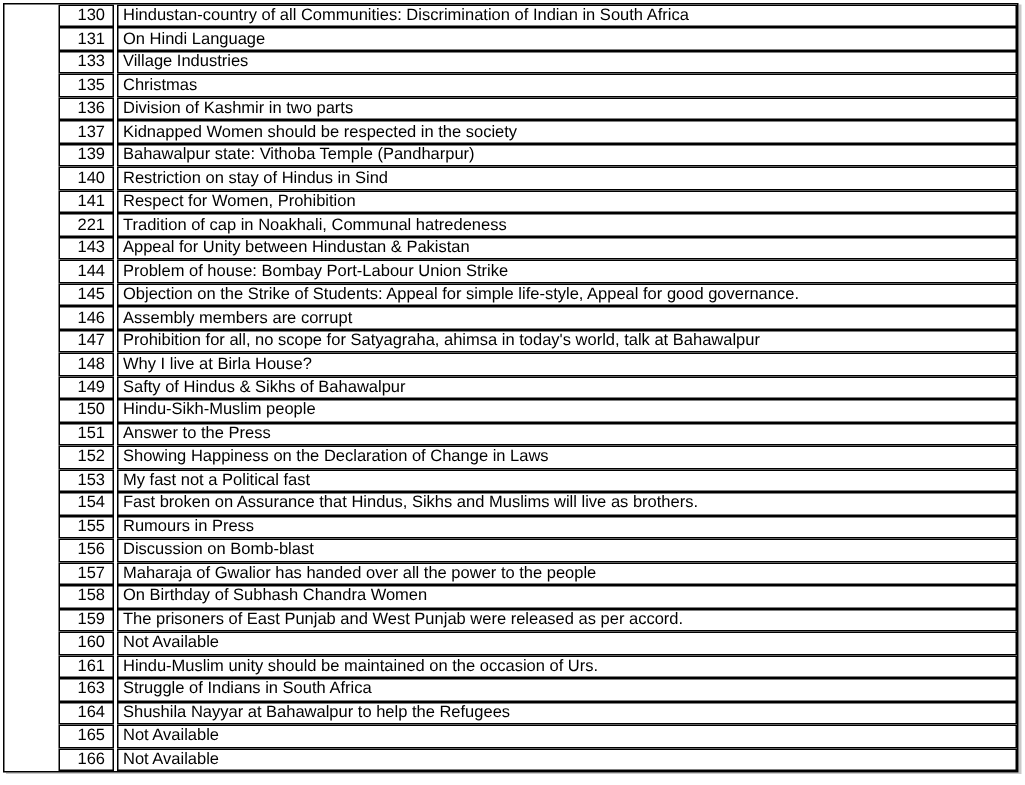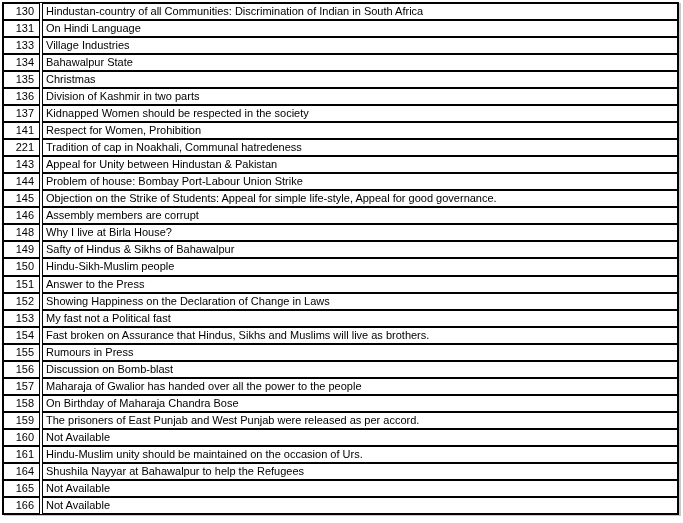--- a/index.html
+++ b/index.html
@@ -25,20 +25,21 @@
     background: #ffffff;
     display: flex;
     flex-direction: column;
     box-shadow: 2px 1px 0 #c9c9c9;
   }
   .t-row {
     flex: 1 1 0;
     min-height: 0;
     display: flex;
     gap: 2px;
+    margin-left: 36px;
   }
   .cell {
     box-sizing: border-box;
     border: 1px solid #000000;
     background: #ffffff;
     display: flex;
     align-items: center;
     overflow: hidden;
     font-size: 11px;
     line-height: 11px;
@@ -70,42 +71,46 @@
     <div class="cell cell-num">131</div>
     <div class="cell cell-desc">On Hindi Language</div>
   </div>
 
 
   <div class="t-row">
     <div class="cell cell-num">133</div>
     <div class="cell cell-desc">Village Industries</div>
   </div>
 
-  <div class="t-row">
-    <div class="cell cell-num">134</div>
-    <div class="cell cell-desc">Bahawalpur State</div>
-  </div>
 
   <div class="t-row">
     <div class="cell cell-num">135</div>
     <div class="cell cell-desc">Christmas</div>
   </div>
 
   <div class="t-row">
     <div class="cell cell-num">136</div>
     <div class="cell cell-desc">Division of Kashmir in two parts</div>
   </div>
 
   <div class="t-row">
     <div class="cell cell-num">137</div>
     <div class="cell cell-desc">Kidnapped Women should be respected in the society</div>
   </div>
 
 
-
+  <div class="t-row">
+    <div class="cell cell-num">139</div>
+    <div class="cell cell-desc">Bahawalpur state: Vithoba Temple (Pandharpur)</div>
+  </div>
+
+  <div class="t-row">
+    <div class="cell cell-num">140</div>
+    <div class="cell cell-desc">Restriction on stay of Hindus in Sind</div>
+  </div>
 
   <div class="t-row">
     <div class="cell cell-num">141</div>
     <div class="cell cell-desc">Respect for Women, Prohibition</div>
   </div>
 
   <div class="t-row">
     <div class="cell cell-num">221</div>
     <div class="cell cell-desc">Tradition of cap in Noakhali, Communal hatredeness</div>
   </div>
@@ -123,20 +128,24 @@
   <div class="t-row">
     <div class="cell cell-num">145</div>
     <div class="cell cell-desc">Objection on the Strike of Students: Appeal for simple life-style, Appeal for good governance.</div>
   </div>
 
   <div class="t-row">
     <div class="cell cell-num">146</div>
     <div class="cell cell-desc">Assembly members are corrupt</div>
   </div>
 
+  <div class="t-row">
+    <div class="cell cell-num">147</div>
+    <div class="cell cell-desc">Prohibition for all, no scope for Satyagraha, ahimsa in today's world, talk at Bahawalpur</div>
+  </div>
 
   <div class="t-row">
     <div class="cell cell-num">148</div>
     <div class="cell cell-desc">Why I live at Birla House?</div>
   </div>
 
   <div class="t-row">
     <div class="cell cell-num">149</div>
     <div class="cell cell-desc">Safty of Hindus &amp; Sikhs of Bahawalpur</div>
   </div>
@@ -176,39 +185,43 @@
     <div class="cell cell-desc">Discussion on Bomb-blast</div>
   </div>
 
   <div class="t-row">
     <div class="cell cell-num">157</div>
     <div class="cell cell-desc">Maharaja of Gwalior has handed over all the power to the people</div>
   </div>
 
   <div class="t-row">
     <div class="cell cell-num">158</div>
-    <div class="cell cell-desc">On Birthday of Maharaja Chandra Bose</div>
+    <div class="cell cell-desc">On Birthday of Subhash Chandra Women</div>
   </div>
 
   <div class="t-row">
     <div class="cell cell-num">159</div>
     <div class="cell cell-desc">The prisoners of East Punjab and West Punjab were released as per accord.</div>
   </div>
 
   <div class="t-row">
     <div class="cell cell-num">160</div>
     <div class="cell cell-desc">Not Available</div>
   </div>
 
   <div class="t-row">
     <div class="cell cell-num">161</div>
     <div class="cell cell-desc">Hindu-Muslim unity should be maintained on the occasion of Urs.</div>
   </div>
 
 
+  <div class="t-row">
+    <div class="cell cell-num">163</div>
+    <div class="cell cell-desc">Struggle of Indians in South Africa</div>
+  </div>
 
   <div class="t-row">
     <div class="cell cell-num">164</div>
     <div class="cell cell-desc">Shushila Nayyar at Bahawalpur to help the Refugees</div>
   </div>
 
   <div class="t-row">
     <div class="cell cell-num">165</div>
     <div class="cell cell-desc">Not Available</div>
   </div>

